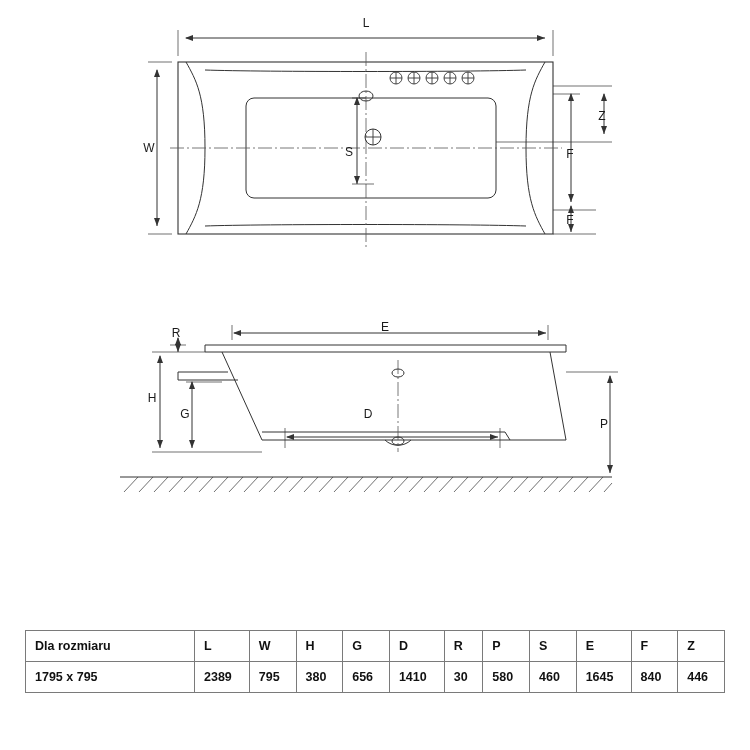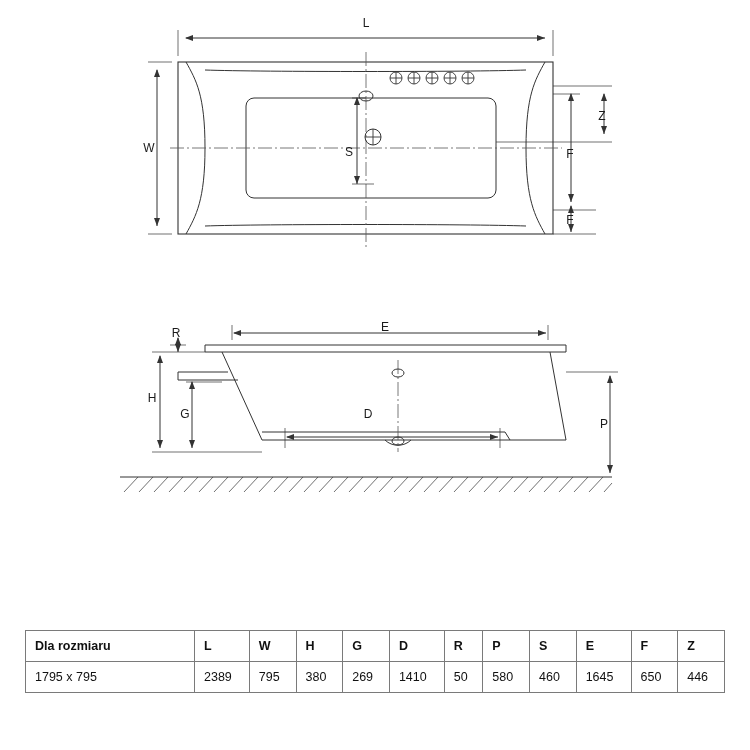--- a/index.html
+++ b/index.html
@@ -20,21 +20,21 @@
     border-collapse:collapse;
     width:700px;
     font-size:12.5px;
     font-family:"Liberation Sans", sans-serif;
   }
   table.spec th, table.spec td{
     border:1px solid #7a7a7a;
     height:30px;
     padding:0 9px;
     text-align:left;
-    font-weight:normal;
+    font-weight:bold;
     color:#111;
   }
   table.spec th:first-child, table.spec td:first-child{width:150px;}
   table.spec th{font-weight:bold;}
   table.spec tr.header-row th:first-child{font-weight:bold;}
 </style>
 </head>
 <body>
 
 <div class="page">
@@ -219,26 +219,26 @@
           <th>F</th>
           <th>Z</th>
         </tr>
       </thead>
       <tbody>
         <tr>
           <td>1795 x 795</td>
           <td>2389</td>
           <td>795</td>
           <td>380</td>
-          <td>269</td>
+          <td>656</td>
           <td>1410</td>
-          <td>50</td>
+          <td>30</td>
           <td>580</td>
           <td>460</td>
           <td>1645</td>
-          <td>650</td>
+          <td>840</td>
           <td>446</td>
         </tr>
       </tbody>
     </table>
   </div>
 
 </div>
 
 </body></html>

